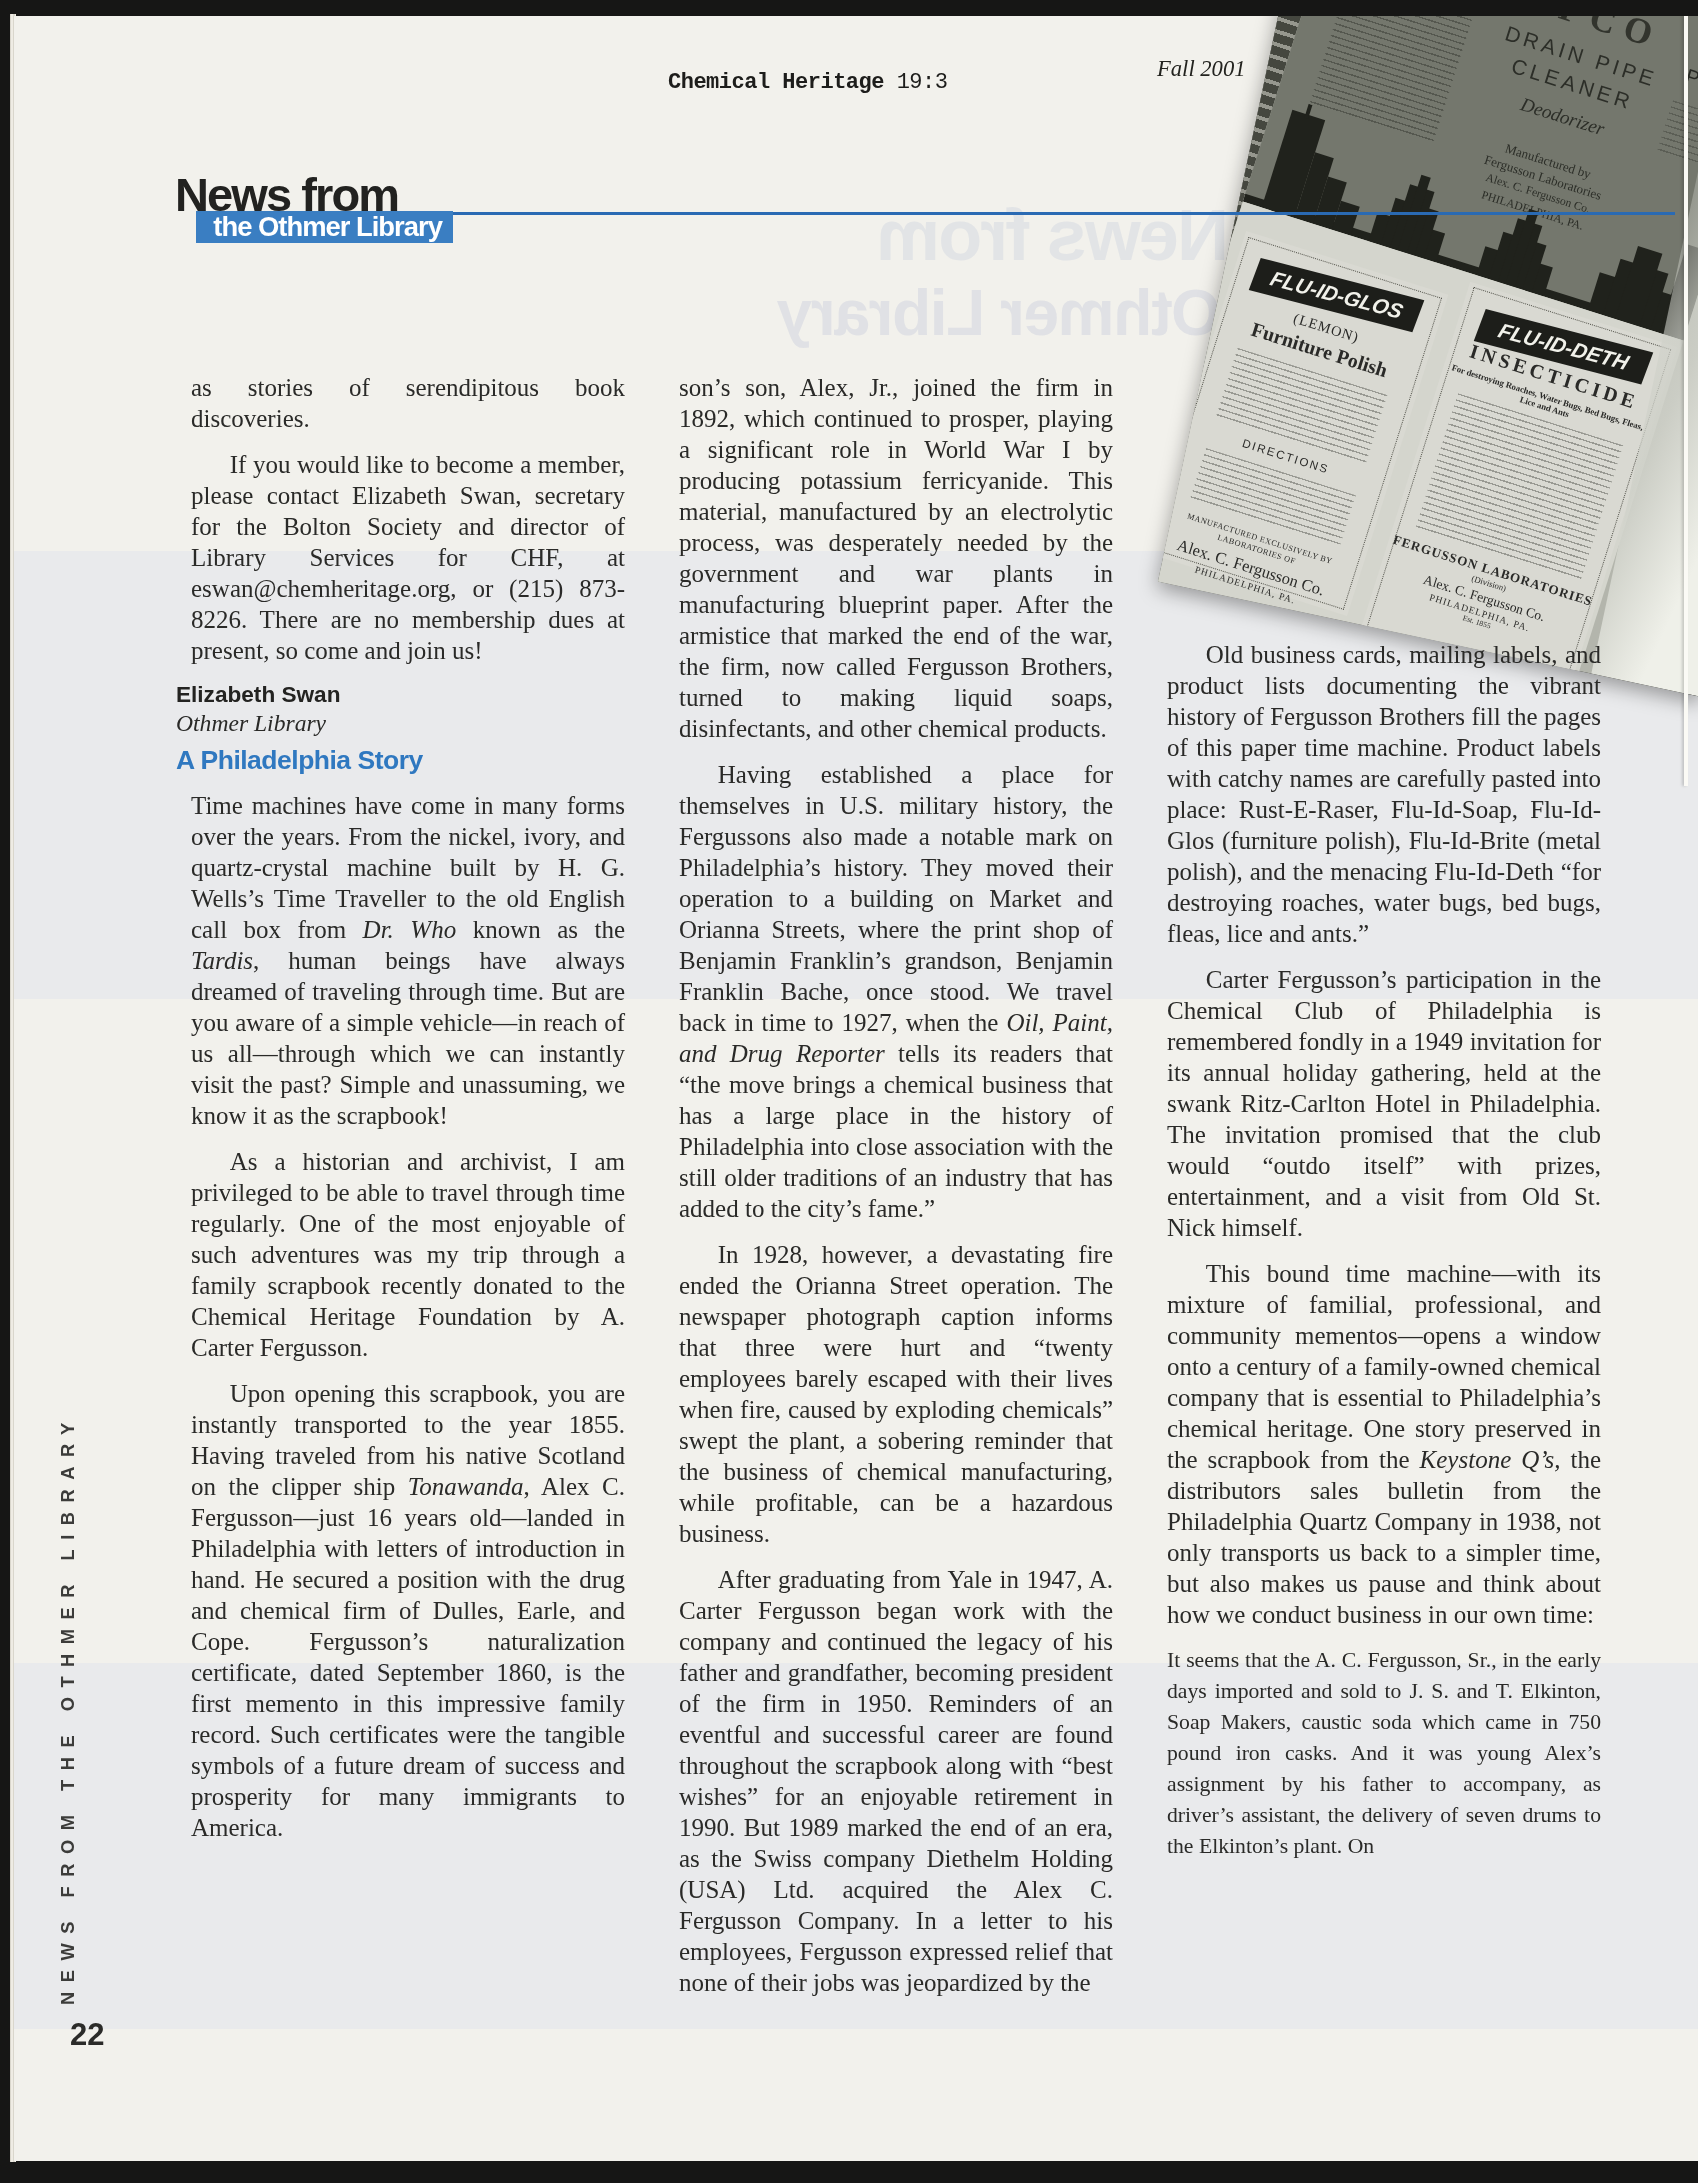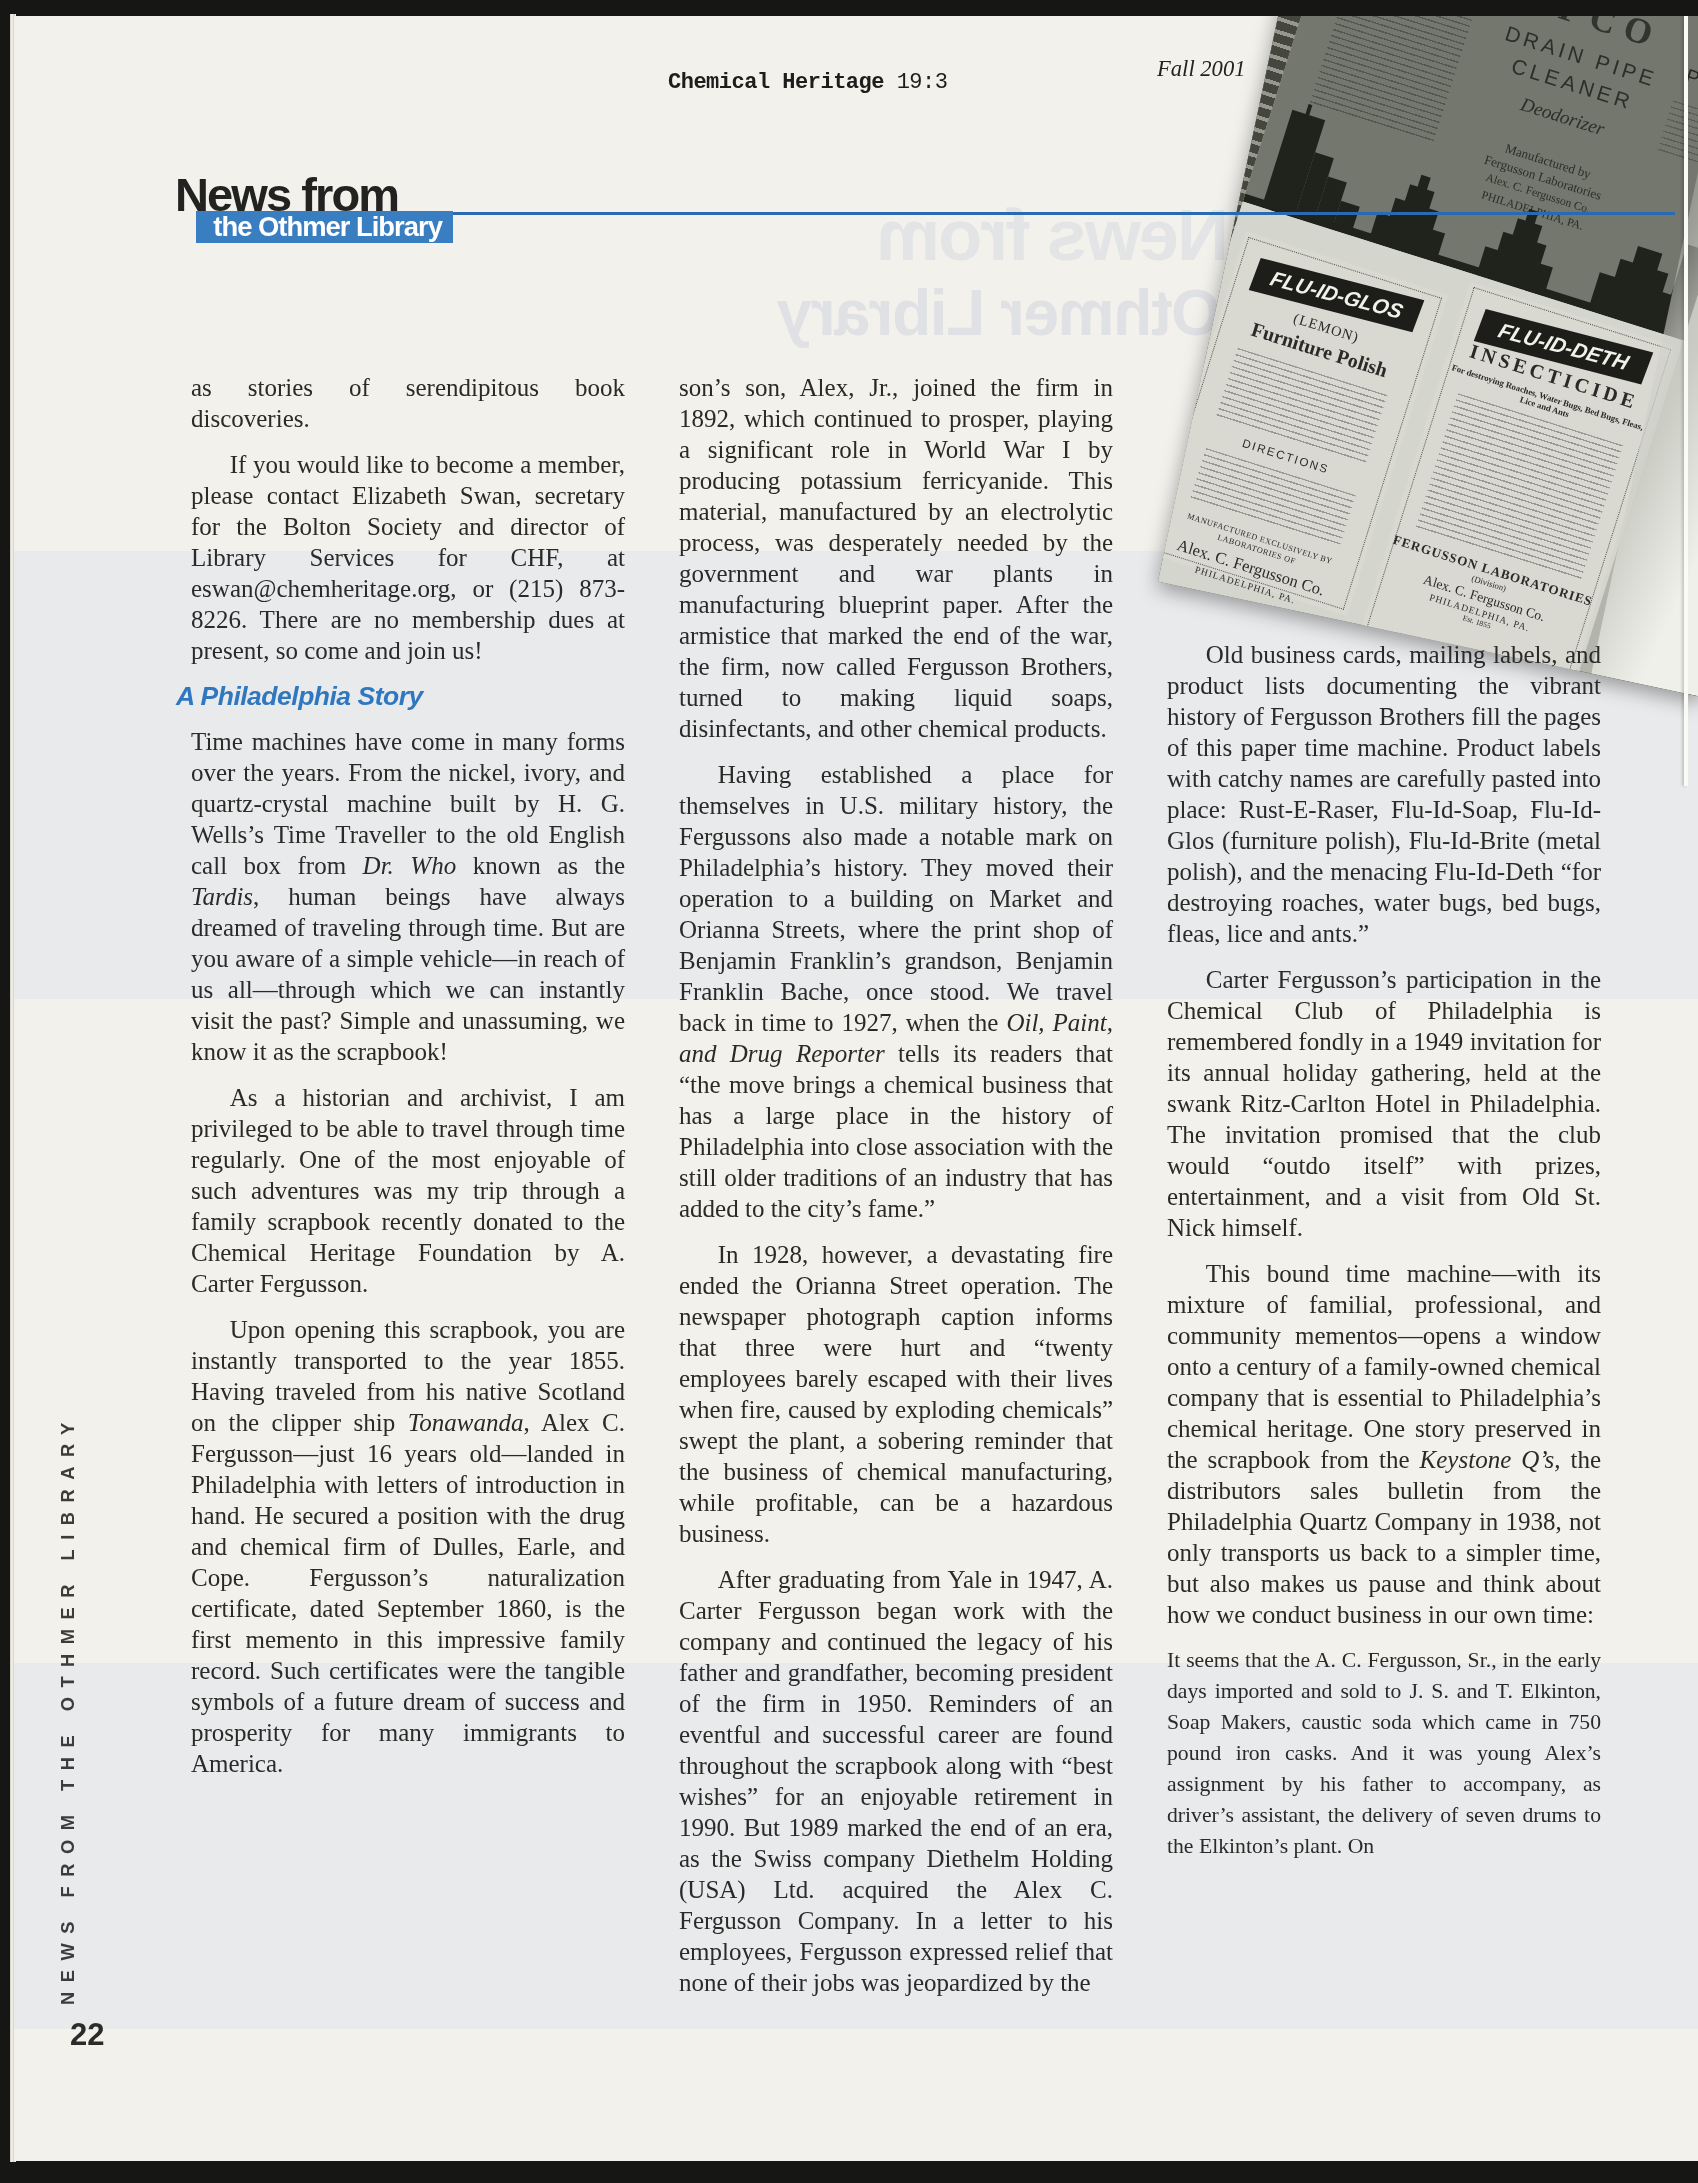--- a/index.html
+++ b/index.html
@@ -48,21 +48,21 @@
   .col p{margin:15px;}
   .ind{text-indent:1.55em;}
   .noind{text-indent:0;}
   .it{font-style:italic;}
   .sig{margin-top:11.6px;line-height:28px;}
   .sig-name{font-family:"Liberation Sans",sans-serif;font-weight:bold;font-size:22.6px;color:#232321;}
   .sig-aff{font-style:italic;font-size:23.6px;color:#2a2a28;}
   .sect{margin:22px 0 0 0;font-family:"Liberation Sans",sans-serif;font-weight:bold;
         font-size:27.4px;letter-spacing:-0.5px;color:#1b1b19;line-height:32px;}
   .subsect{margin:7.7px 0 6.7px 0;font-family:"Liberation Sans",sans-serif;font-weight:bold;
-        font-style:italic;font-size:26.5px;letter-spacing:-0.5px;color:#2f78c0;line-height:30px;}
+        font-size:26.5px;letter-spacing:-0.5px;color:#2f78c0;line-height:30px;}
   .fl1{float:right;width:262px;height:31px;}
   .fl2{float:right;clear:right;width:129px;height:31px;}
   .blockquote{margin-top:9.6px;font-size:21.7px;line-height:31px;}
 
   
   .photo{position:absolute;left:1213px;top:-91px;width:554px;height:722px;
          transform:rotate(12deg);background:#23241f;overflow:hidden;
          box-shadow:0 6.7px 19px rgba(0,0,0,0.35);}
   .scrap{position:absolute;left:-24px;top:19px;width:607px;height:751px;
          transform:rotate(5.5deg);transform-origin:45% 35%;background:#b3b5ac;}
@@ -212,20 +212,24 @@
 
   <div class="title-line1">News from</div>
   <div class="title-bar">
     <div class="title-line2">the Othmer Library</div>
   </div>
   <div class="title-rule"></div>
 
   <div class="col" style="left:176px;top:357px;">
     <p class="noind"><span>as stories of serendipitous book discoveries.</span></p>
     <p class="ind"><span>If you would like to become a member, please contact Elizabeth Swan, secretary for the Bolton Society and director of Library Services for CHF, at eswan@chemheritage.org, or (215) 873-8226. There are no membership dues at present, so come and join us!</span></p>
+    <div class="sig">
+      <div class="sig-name">Elizabeth Swan</div>
+      <div class="sig-aff">Othmer Library</div>
+    </div>
     <h3 class="subsect">A Philadelphia Story</h3>
     <p class="noind"><span>Time machines have come in many forms over the years. From the nickel, ivory, and quartz-crystal machine built by H. G. Wells’s Time Traveller to the old English call box from </span><span class="it">Dr. Who</span><span> known as the </span><span class="it">Tardis</span><span>, human beings have always dreamed of traveling through time. But are you aware of a simple vehicle—in reach of us all—through which we can instantly visit the past? Simple and unassuming, we know it as the scrapbook!</span></p>
     <p class="ind"><span>As a historian and archivist, I am privileged to be able to travel through time regularly. One of the most enjoyable of such adventures was my trip through a family scrapbook recently donated to the Chemical Heritage Foundation by A. Carter Fergusson.</span></p>
     <p class="ind"><span>Upon opening this scrapbook, you are instantly transported to the year 1855. Having traveled from his native Scotland on the clipper ship </span><span class="it">Tonawanda</span><span>, Alex C. Fergusson—just 16 years old—landed in Philadelphia with letters of introduction in hand. He secured a position with the drug and chemical firm of Dulles, Earle, and Cope. Fergusson’s naturalization certificate, dated September 1860, is the first memento in this impressive family record. Such certificates were the tangible symbols of a future dream of success and prosperity for many immigrants to America.</span></p>
   </div>
 
   <div class="col" style="left:664px;top:357px;">
     <p class="noind"><span>son’s son, Alex, Jr., joined the firm in 1892, which continued to prosper, playing a significant role in World War I by producing potassium ferricyanide. This material, manufactured by an electrolytic process, was desperately needed by the government and war plants in manufacturing blueprint paper. After the armistice that marked the end of the war, the firm, now called Fergusson Brothers, turned to making liquid soaps, disinfectants, and other chemical products.</span></p>
     <p class="ind"><span>Having established a place for themselves in U.S. military history, the Fergussons also made a notable mark on Philadelphia’s history. They moved their operation to a building on Market and Orianna Streets, where the print shop of Benjamin Franklin’s grandson, Benjamin Franklin Bache, once stood. We travel back in time to 1927, when the </span><span class="it">Oil, Paint, and Drug Reporter</span><span> tells its readers that “the move brings a chemical business that has a large place in the history of Philadelphia into close association with the still older traditions of an industry that has added to the city’s fame.”</span></p>
     <p class="ind"><span>In 1928, however, a devastating fire ended the Orianna Street operation. The newspaper photograph caption informs that three were hurt and “twenty employees barely escaped with their lives when fire, caused by exploding chemicals” swept the plant, a sobering reminder that the business of chemical manufacturing, while profitable, can be a hazardous business.</span></p>

